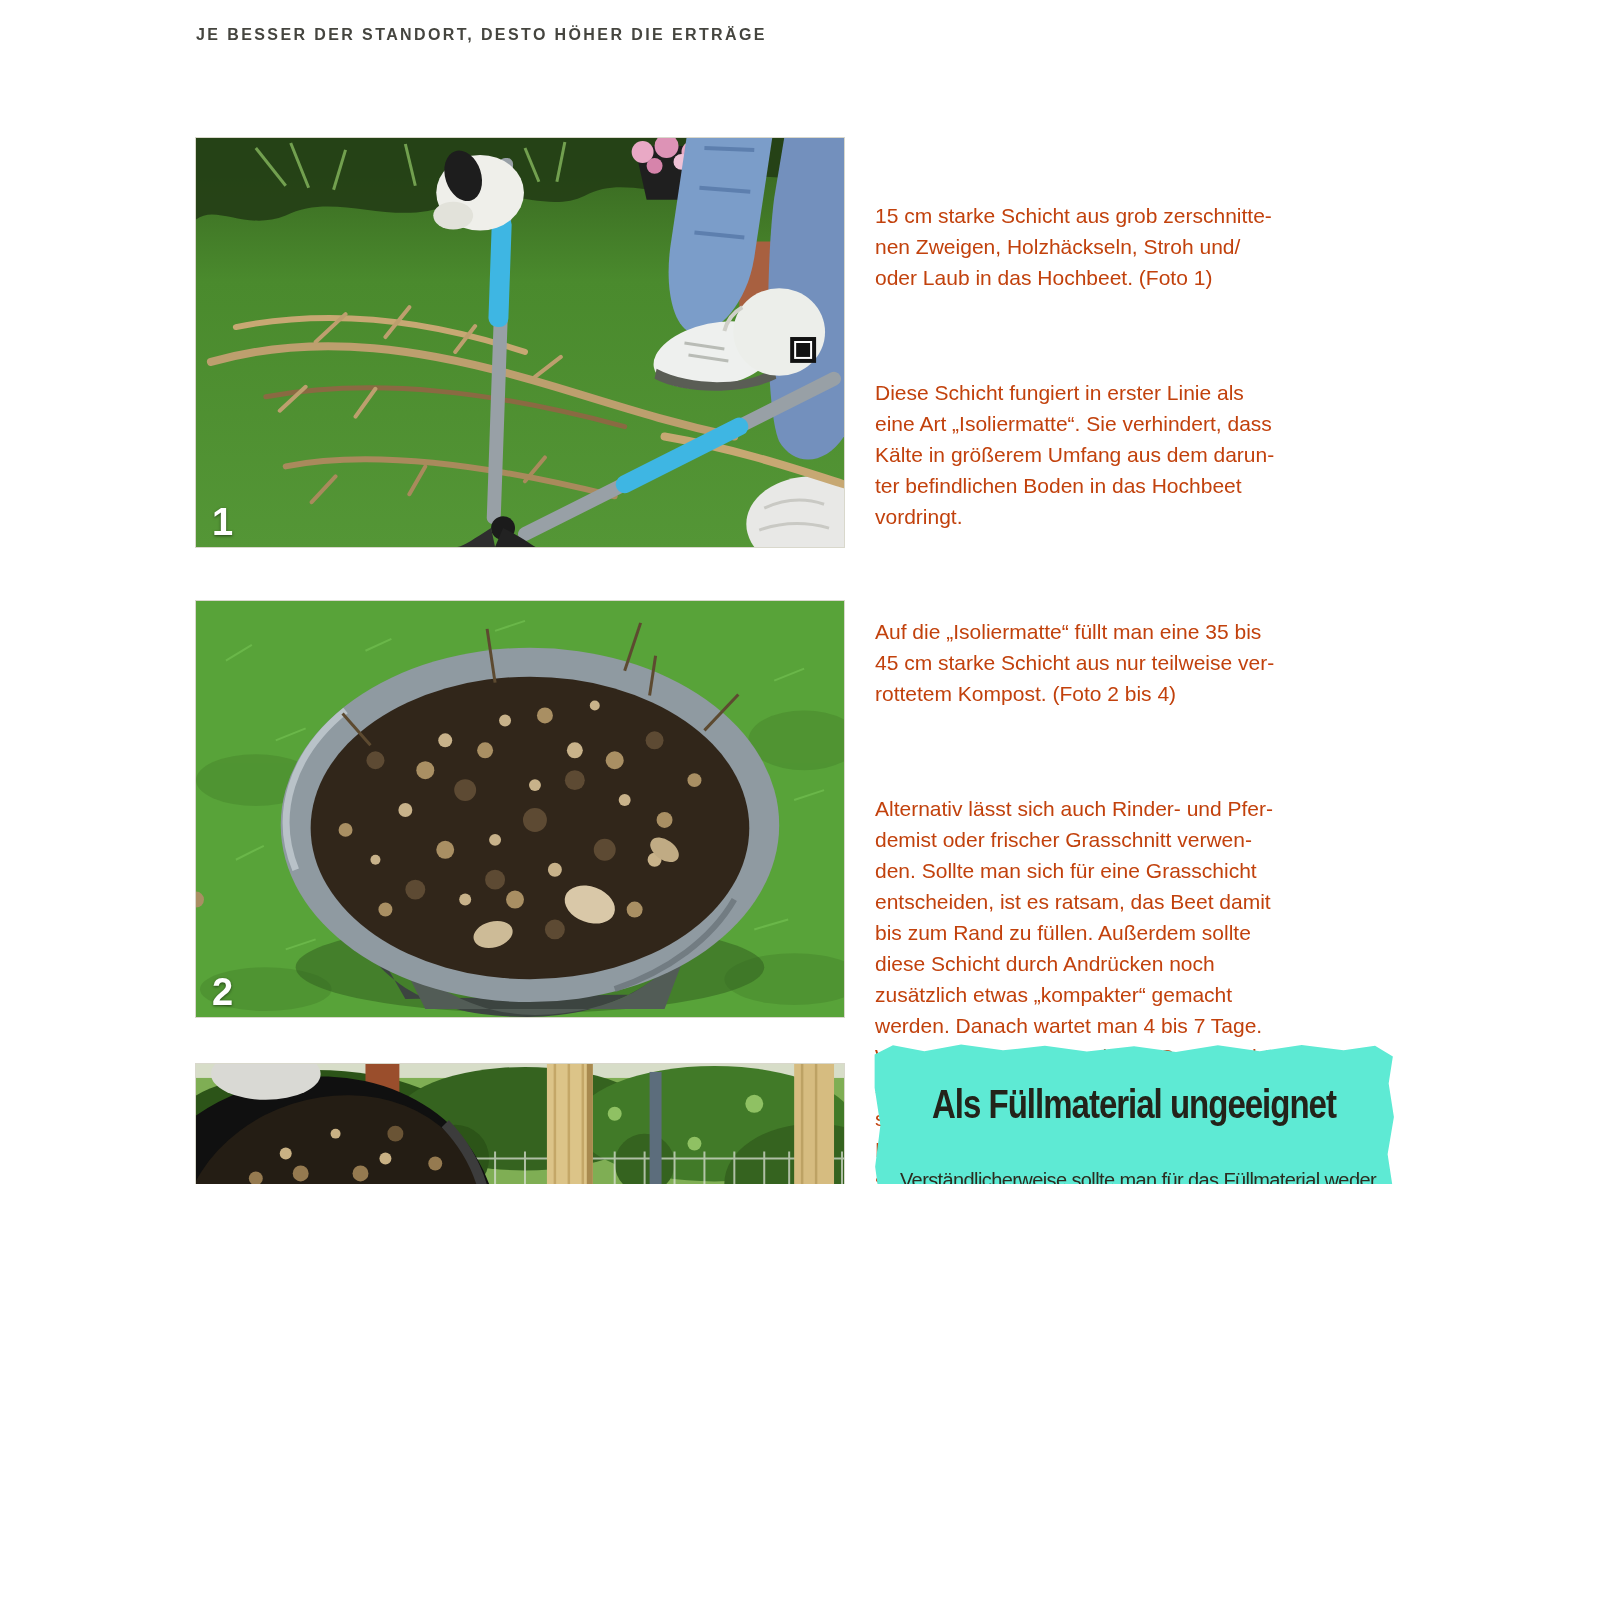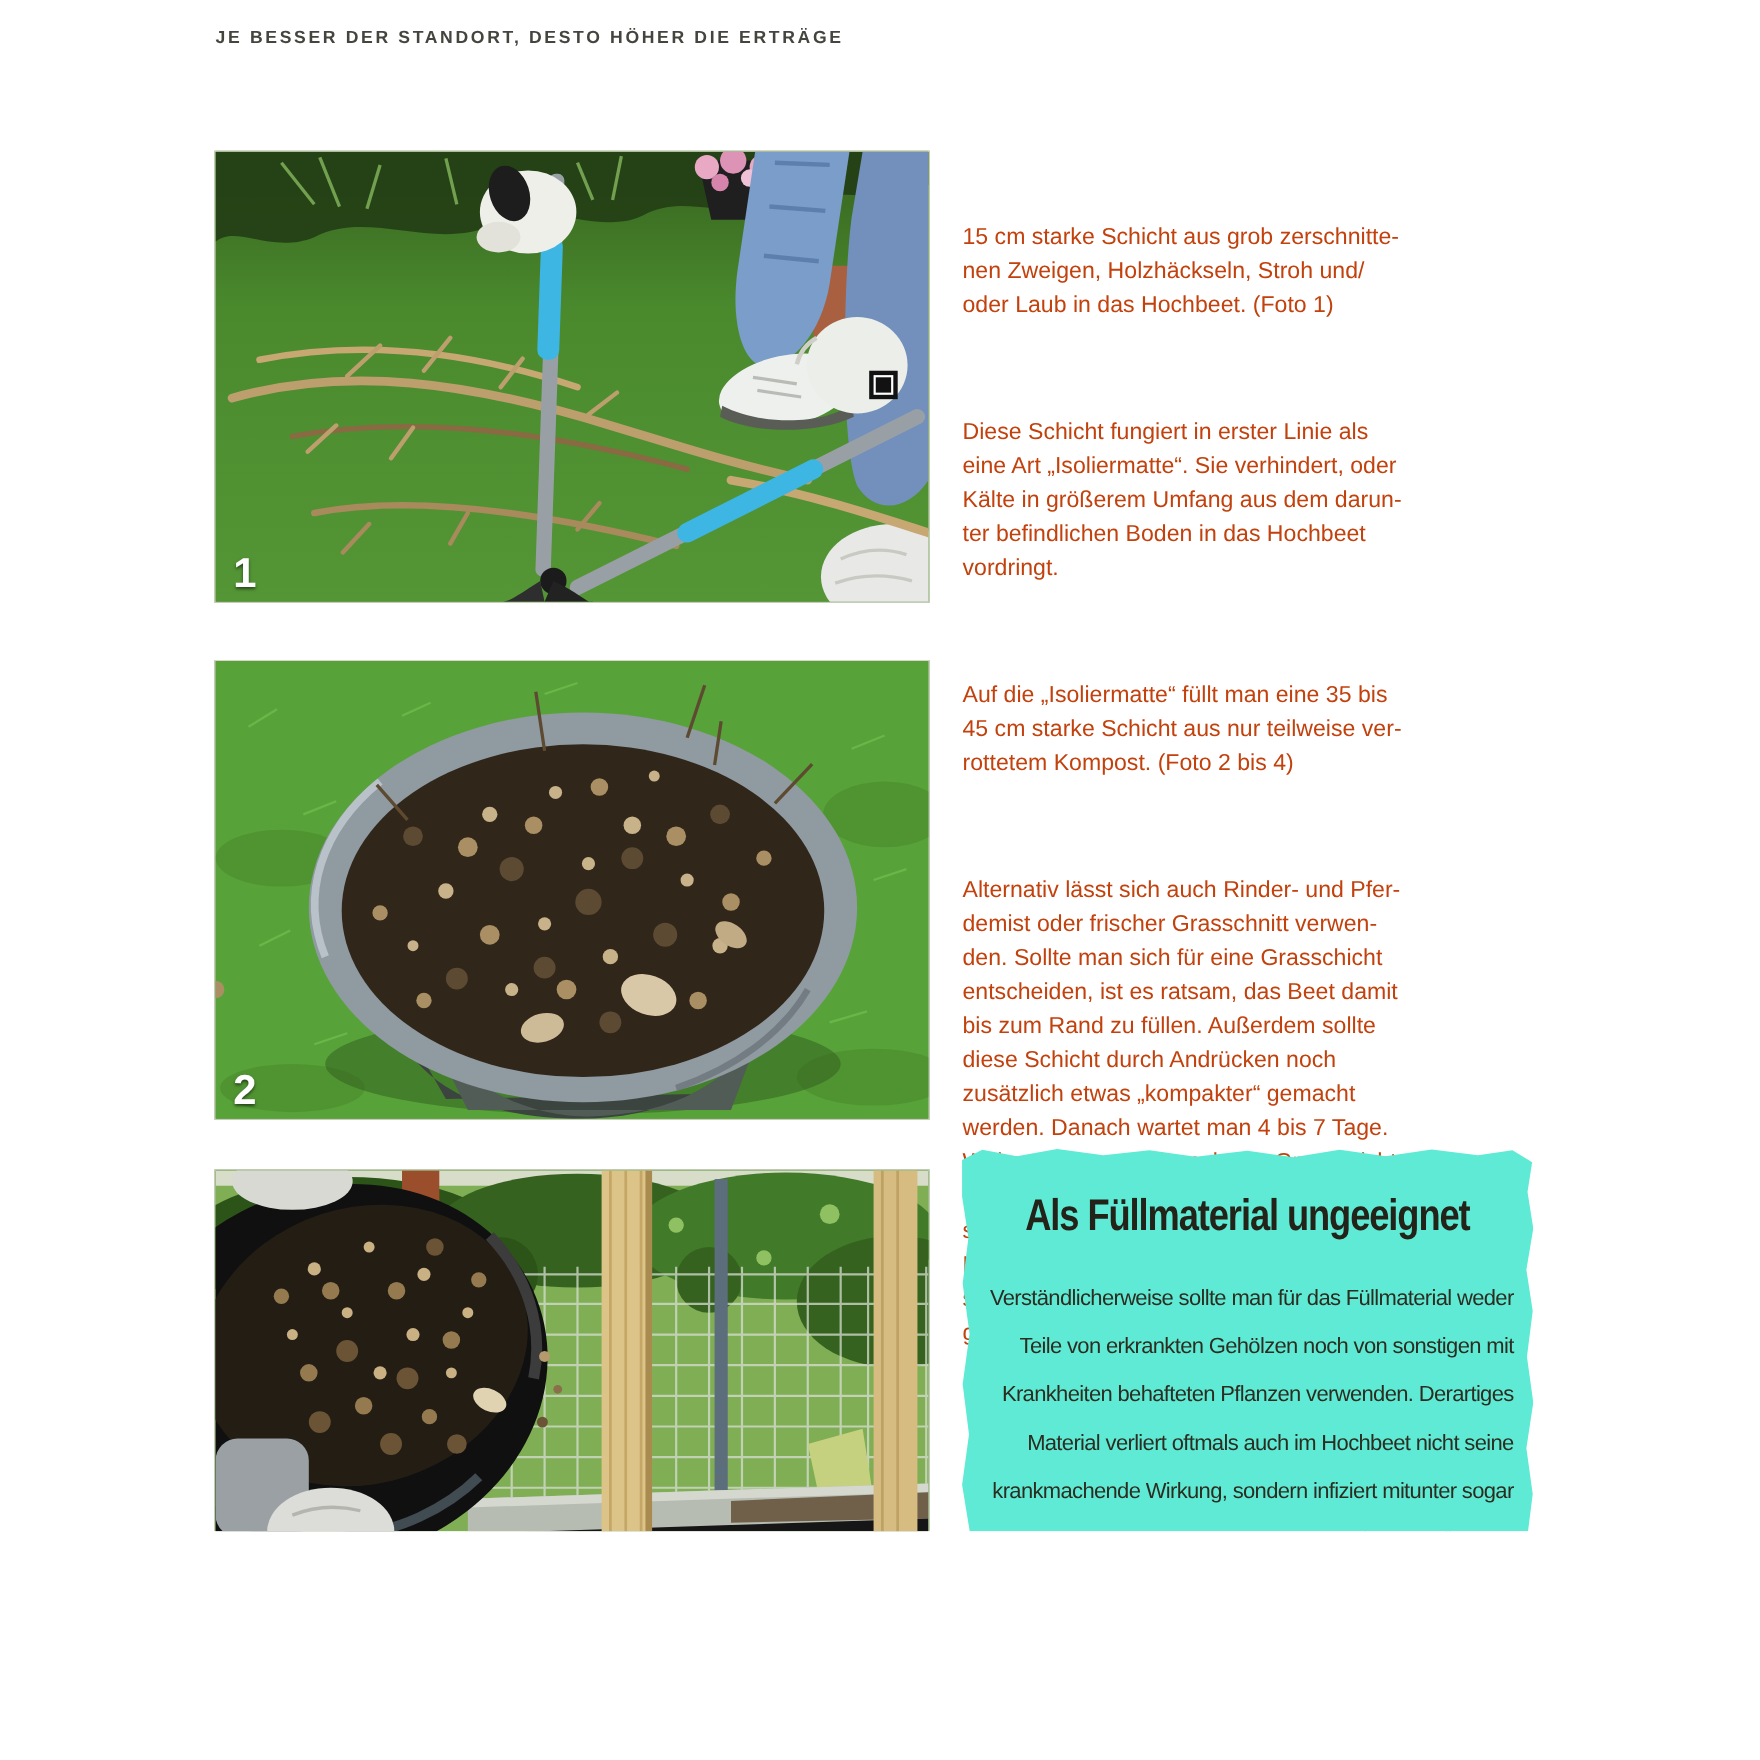--- a/index.html
+++ b/index.html
@@ -1,16 +1,16 @@
 <!DOCTYPE html>
 <html><head>
 <meta charset="utf-8">
 <style>
   html,body{margin:0;padding:0;background:#ffffff;}
-  .page{position:relative;width:1600px;height:1392px;background:#ffffff;overflow:hidden;
+  .page{position:relative;width:1600px;height:1184px;background:#ffffff;overflow:hidden;
         font-family:"Liberation Sans", sans-serif;}
   .running-head{position:absolute;left:196px;top:26px;font-size:16px;font-weight:bold;
         letter-spacing:2.4px;color:#45453f;}
   .photo{position:absolute;left:195px;width:650px;box-sizing:border-box;
         border:1px solid #d9d8cc;background:#4f8c31;}
   #photo1{top:137px;height:411px;}
   #photo2{top:600px;height:418px;}
   #photo3{top:1063px;height:392px;}
   .photo svg{display:block;width:100%;height:100%;}
   .photo-num{position:absolute;left:16px;bottom:6px;color:#ffffff;font-size:38px;font-weight:bold;
@@ -309,21 +309,21 @@
       </g>
     </svg>
     <figcaption class="photo-num">3</figcaption>
   </figure>
 
   <div class="article">
     <p>15 cm starke Schicht aus grob zerschnitte-
 nen Zweigen, Holzhäckseln, Stroh und/
 oder Laub in das Hochbeet. (Foto 1)</p>
     <p>Diese Schicht fungiert in erster Linie als
-eine Art „Isoliermatte“. Sie verhindert, oder
+eine Art „Isoliermatte“. Sie verhindert, dass
 Kälte in größerem Umfang aus dem darun-
 ter befindlichen Boden in das Hochbeet
 vordringt.</p>
     <p>Auf die „Isoliermatte“ füllt man eine 35 bis
 45 cm starke Schicht aus nur teilweise ver-
 rottetem Kompost. (Foto 2 bis 4)</p>
     <p>Alternativ lässt sich auch Rinder- und Pfer-
 demist oder frischer Grasschnitt verwen-
 den. Sollte man sich für eine Grasschicht
 entscheiden, ist es ratsam, das Beet damit

